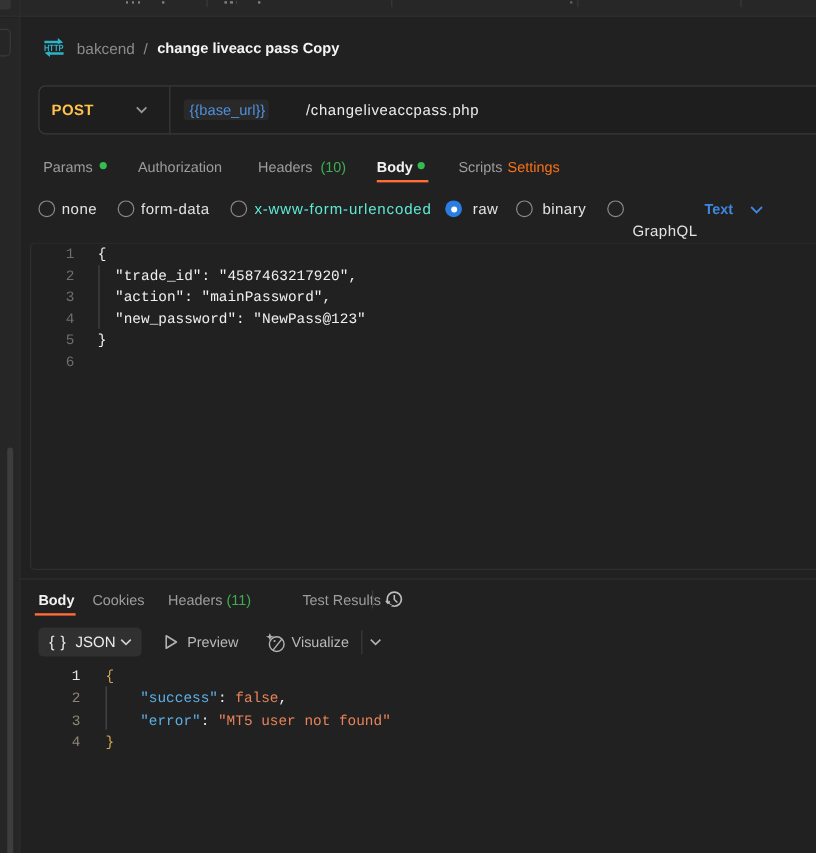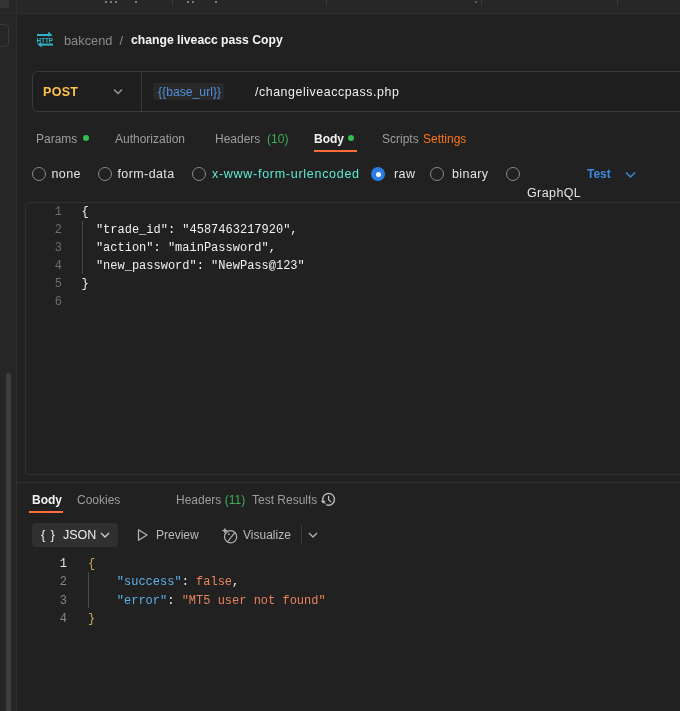--- a/index.html
+++ b/index.html
@@ -68,21 +68,21 @@
 <div class="abs" style="left:117.5px;top:167px;font-size:12.5px;letter-spacing:.4px;color:#e3e3e3;">form-data</div>
 <div class="abs" style="left:192px;top:167px;width:14px;height:14px;border-radius:50%;border:1.5px solid #8a8a8a;"></div>
 <div class="abs" style="left:212px;top:167px;font-size:12.5px;letter-spacing:.72px;color:#5eead4;">x-www-form-urlencoded</div>
 <div class="abs" style="left:371px;top:167px;width:14px;height:14px;border-radius:50%;background:#2b7de1;"></div>
 <div class="abs" style="left:375.5px;top:171.5px;width:5px;height:5px;border-radius:50%;background:#fff;"></div>
 <div class="abs" style="left:394px;top:167px;font-size:12.5px;letter-spacing:.4px;color:#e3e3e3;">raw</div>
 <div class="abs" style="left:430px;top:167px;width:14px;height:14px;border-radius:50%;border:1.5px solid #8a8a8a;"></div>
 <div class="abs" style="left:452px;top:167px;font-size:12.5px;letter-spacing:.4px;color:#e3e3e3;">binary</div>
 <div class="abs" style="left:506px;top:167px;width:14px;height:14px;border-radius:50%;border:1.5px solid #8a8a8a;"></div>
 <div class="abs" style="left:527px;top:167px;font-size:12.5px;letter-spacing:.4px;color:#e3e3e3;margin-top:19px;">GraphQL</div>
-<div class="abs" style="left:587px;top:167px;font-size:12px;font-weight:bold;color:#3f87e0;">Test</div>
+<div class="abs" style="left:587px;top:167px;font-size:12px;font-weight:bold;color:#3f87e0;">Text</div>
 <svg class="abs" style="left:624px;top:170px;" width="13" height="10">
     <path d="M2 2.5 L6.5 7 L11 2.5" stroke="#3f87e0" stroke-width="1.5" fill="none"></path>
   </svg>
 
 <div class="abs" style="left:25px;top:202px;width:656px;height:273px;border:1px solid #2f2f2f;border-right:none;border-radius:4px 0 0 4px;"></div>
 <pre class="abs mono" style="left:25px;top:203px;width:37px;font-size:12px;line-height:18px;color:#6e6e6e;text-align:right;">1
 2
 3
 4
 5
@@ -92,21 +92,21 @@
   "trade_id": "4587463217920",
   "action": "mainPassword",
   "new_password": "NewPass@123"
 }</pre>
 
 <div class="abs" style="left:16px;top:482px;width:664px;height:1px;background:#2f2f2f;"></div>
 
 <div class="abs" style="left:32px;top:493px;font-size:12px;font-weight:bold;color:#f2f2f2;">Body</div>
 <div class="abs" style="left:29px;top:511px;width:34px;height:2px;background:#ff6c37;"></div>
 <div class="abs" style="left:77px;top:493px;font-size:12px;color:#9d9d9d;">Cookies</div>
-<div class="abs" style="left:140px;top:493px;font-size:12px;color:#9d9d9d;margin-left:36px;">Headers <span style="color:#3fae52;">(11)</span></div>
+<div class="abs" style="left:140px;top:493px;font-size:12px;color:#9d9d9d;">Headers <span style="color:#3fae52;">(11)</span></div>
 <div class="abs" style="left:226px;top:493px;font-size:12px;color:#9d9d9d;margin-left:26px;">Test Results</div>
 <div class="abs" style="left:310px;top:492px;width:1px;height:15px;background:#3d3d3d;"></div>
 <svg class="abs" style="left:320px;top:491px;" width="17" height="17" viewBox="0 0 17 17">
   <circle cx="8.6" cy="8.3" r="5.9" stroke="#bdbdbd" stroke-width="1.4" fill="none"></circle>
   <path d="M1.2 11.2 L5.6 13.8 L2 14.6 Z" fill="#212121" stroke="#212121" stroke-width="1.2"></path>
   <path d="M1.6 9.6 L3.1 11.6 L4.9 10.1" stroke="#bdbdbd" stroke-width="1.3" fill="none"></path>
   <path d="M8.6 4.8 V8.6 L11.2 11.1" stroke="#bdbdbd" stroke-width="1.3" fill="none"></path>
 </svg>
 
 <div class="abs" style="left:32px;top:523px;width:86px;height:24px;background:#303030;border-radius:4px;"></div>

